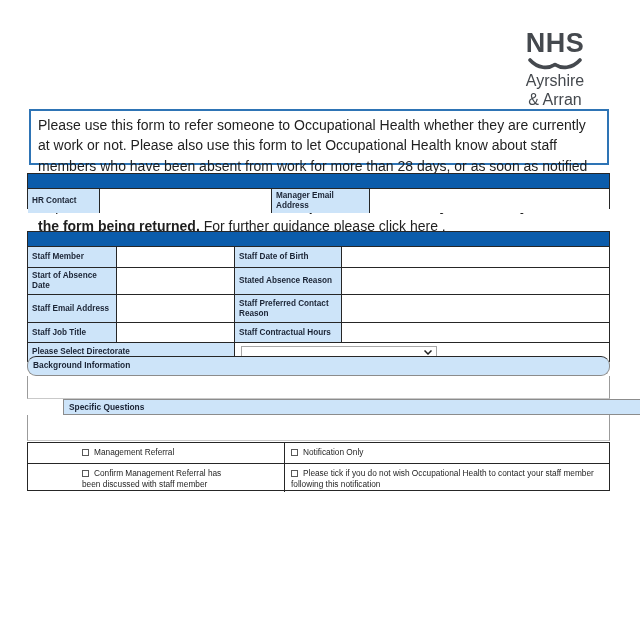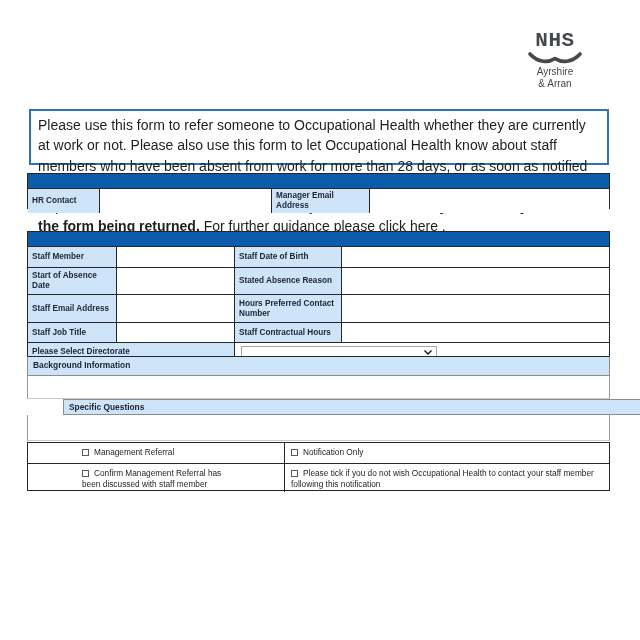--- a/index.html
+++ b/index.html
@@ -6,23 +6,23 @@
   body { width:640px; height:640px; overflow:hidden;
          font-family:"Liberation Sans", sans-serif; }
   .page { position:relative; width:640px; height:640px; background:#fff; }
   * { box-sizing:border-box; }
 
   
   .title { position:absolute; top:56px; left:0; width:548px; text-align:center;
            font-size:12.5px; font-weight:bold; color:#3b3b3b; letter-spacing:0.1px; }
   .logo { position:absolute; top:30px; left:505px; width:100px; text-align:center;
           color:#45494e; }
-  .logo .nhs { font-size:21px; font-weight:bold; letter-spacing:0.5px; line-height:1;font-family:Liberation Mono, monospace; }
+  .logo .nhs { font-size:27px; font-weight:bold; letter-spacing:0.5px; line-height:1; }
   .logo .swash { display:block; margin:1px auto 2px auto; }
-  .logo .region { font-size:10px; line-height:1.18; }
+  .logo .region { font-size:16px; line-height:1.18; }
 
   
   .intro { position:absolute; top:109px; left:29px; width:580px; height:56px;
            border:2px solid #2e74b5; padding:4px 7px; font-size:14px;
            line-height:1.45; color:#1f1f1f; }
   .intro b { font-weight:bold; }
   .intro .link { text-decoration:underline; cursor:pointer; }
 
   
   .tbl { position:absolute; left:27px; width:583px; border:1px solid #262626;
@@ -49,21 +49,21 @@
   .r5 { grid-template-columns:206px 1fr; height:19px; }
 
   .select { width:196px; height:13px; margin-left:2px; background:#fff;
             border:1px solid #a6a6a6; display:flex; align-items:center;
             justify-content:space-between; padding:0 4px; cursor:pointer; }
   .select .val { font-size:8px; color:#1f1f1f; }
 
   .bar { position:absolute; left:27px; width:583px; background:#cde4f9;
          border:1px solid #8c8c8c; font-size:8.4px; font-weight:bold;
          color:#1b2435; padding:3px 5px 0 5px; }
-  .bar-bg  { top:356px; height:20px; border-top:1px solid #262626; }
+  .bar-bg  { top:356px; height:20px; border-top:1px solid #262626;border-radius:9px; }
   .area { position:absolute; left:27px; width:583px; background:#fff;
           border-left:1px solid #9b9b9b; border-right:1px solid #9b9b9b;
           border-bottom:1px solid #c9c9c9; }
   .area-bg { top:376px; height:23px; }
   .bar-sq  { top:399px; height:16px; padding-top:2px;margin-left:36px; }
   .area-sq { top:415px; height:26px; }
 
   .checks { top:442px; }
   .cb-row { display:grid; grid-template-columns:208px 1fr; }
   .cb-row + .cb-row { border-top:1px solid #262626; }
@@ -113,21 +113,21 @@
     </div>
     <div class="grow r2">
       <div class="cell lbl">Start of Absence Date</div>
       <div class="cell inp"></div>
       <div class="cell lbl">Stated Absence Reason</div>
       <div class="cell inp"></div>
     </div>
     <div class="grow r3">
       <div class="cell lbl">Staff Email Address</div>
       <div class="cell inp"></div>
-      <div class="cell lbl">Hours Preferred Contact Number</div>
+      <div class="cell lbl">Staff Preferred Contact Reason</div>
       <div class="cell inp"></div>
     </div>
     <div class="grow r4">
       <div class="cell lbl">Staff Job Title</div>
       <div class="cell inp"></div>
       <div class="cell lbl">Staff Contractual Hours</div>
       <div class="cell inp"></div>
     </div>
     <div class="grow r5">
       <div class="cell lbl">Please Select Directorate</div>

